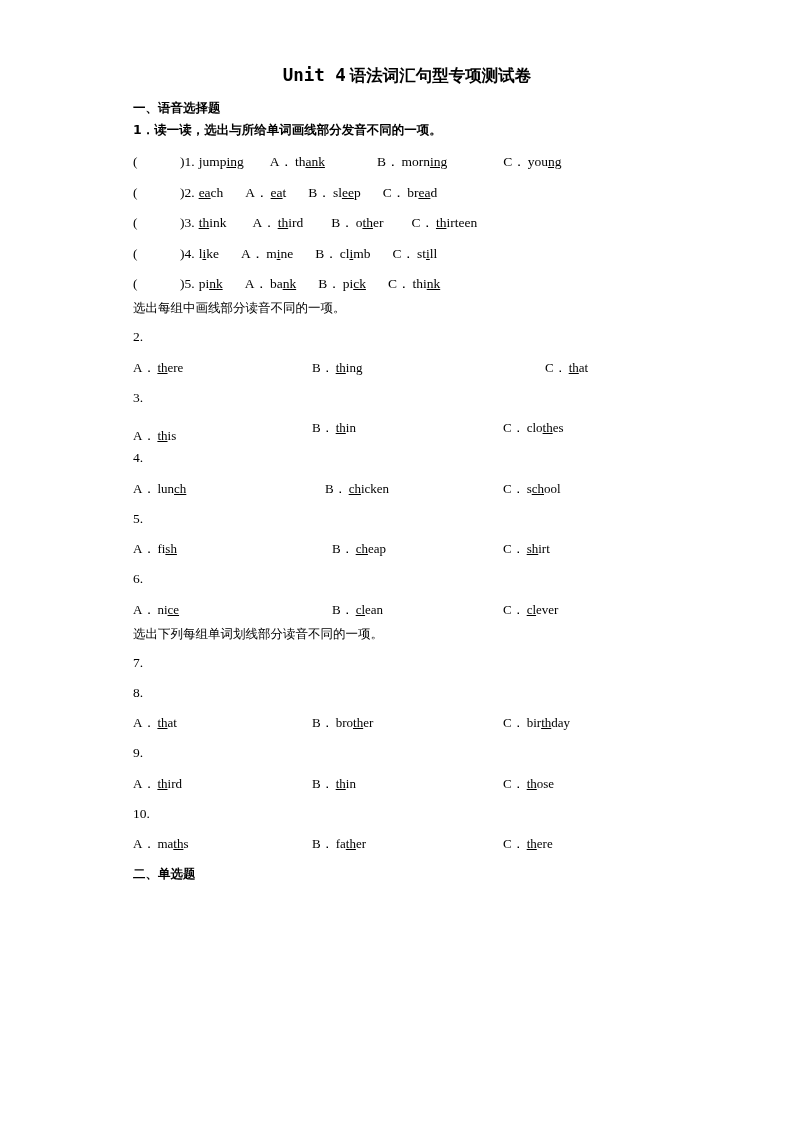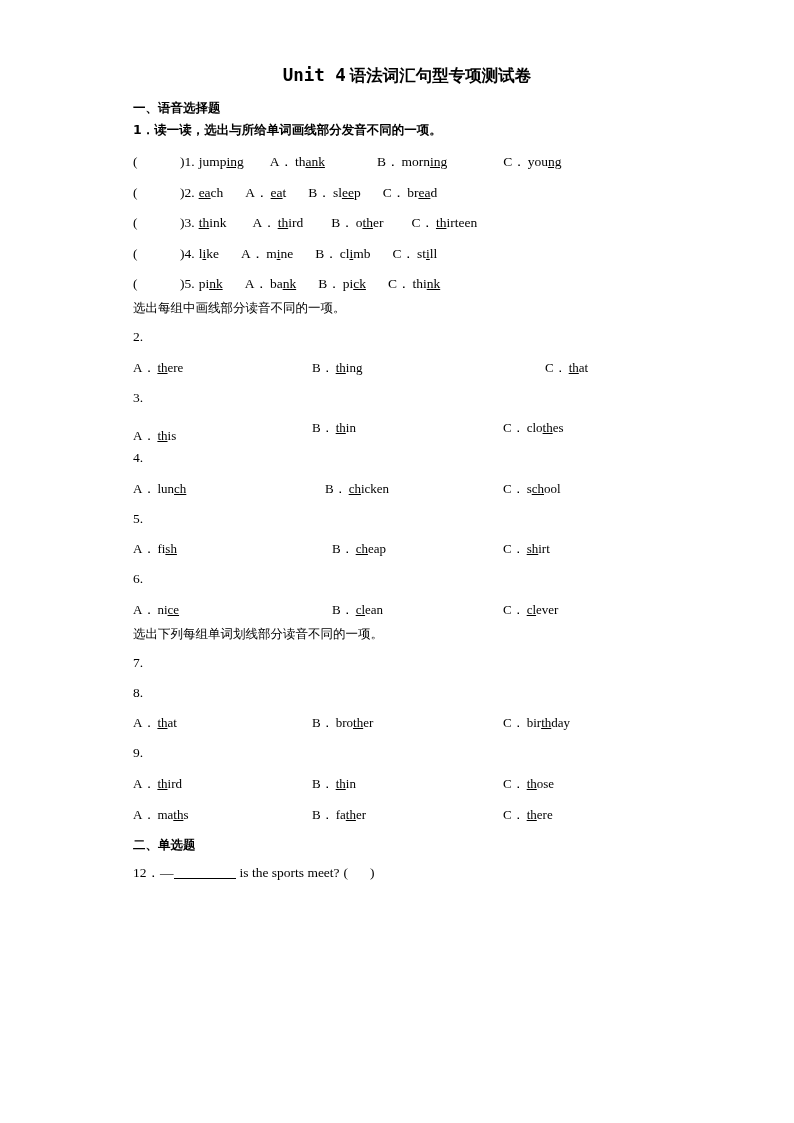--- a/index.html
+++ b/index.html
@@ -195,27 +195,25 @@
           <span class="opt" style="left: 0px;"><span>A．</span><span style="display: inline-block; width: 2px;"></span><span><u>th</u><span>at</span></span></span>
           <span class="opt" style="left: 179px;"><span>B．</span><span style="display: inline-block; width: 2px;"></span><span><span>bro</span><u>th</u><span>er</span></span></span>
           <span class="opt" style="left: 370px;"><span>C．</span><span style="display: inline-block; width: 2px;"></span><span><span>bir</span><u>th</u><span>day</span></span></span>
         </div>
         <div class="num-row">9.</div>
         <div class="opts-row">
           <span class="opt" style="left: 0px;"><span>A．</span><span style="display: inline-block; width: 2px;"></span><span><u>th</u><span>ird</span></span></span>
           <span class="opt" style="left: 179px;"><span>B．</span><span style="display: inline-block; width: 2px;"></span><span><u>th</u><span>in</span></span></span>
           <span class="opt" style="left: 370px;"><span>C．</span><span style="display: inline-block; width: 2px;"></span><span><u>th</u><span>ose</span></span></span>
         </div>
+        <div class="num-row">10.</div>
         <div class="opts-row">
           <span class="opt" style="left: 0px;"><span>A．</span><span style="display: inline-block; width: 2px;"></span><span><span>ma</span><u>th</u><span>s</span></span></span>
           <span class="opt" style="left: 179px;"><span>B．</span><span style="display: inline-block; width: 2px;"></span><span><span>fa</span><u>th</u><span>er</span></span></span>
           <span class="opt" style="left: 370px;"><span>C．</span><span style="display: inline-block; width: 2px;"></span><span><u>th</u><span>ere</span></span></span>
         </div>
       </div>
 
     <div class="section-head">二、单选题</div>
 
-    <div class="mc-row">
-      <span>12．</span><span>—</span><span class="blank"></span><span class="sp"></span><span>is the sports meet?</span><span class="sp"></span><span><span>(</span><span style="display:inline-block;width:22px"></span><span>)</span></span>
-    </div>
 
   </div>
 </div>
 
 </body></html>

